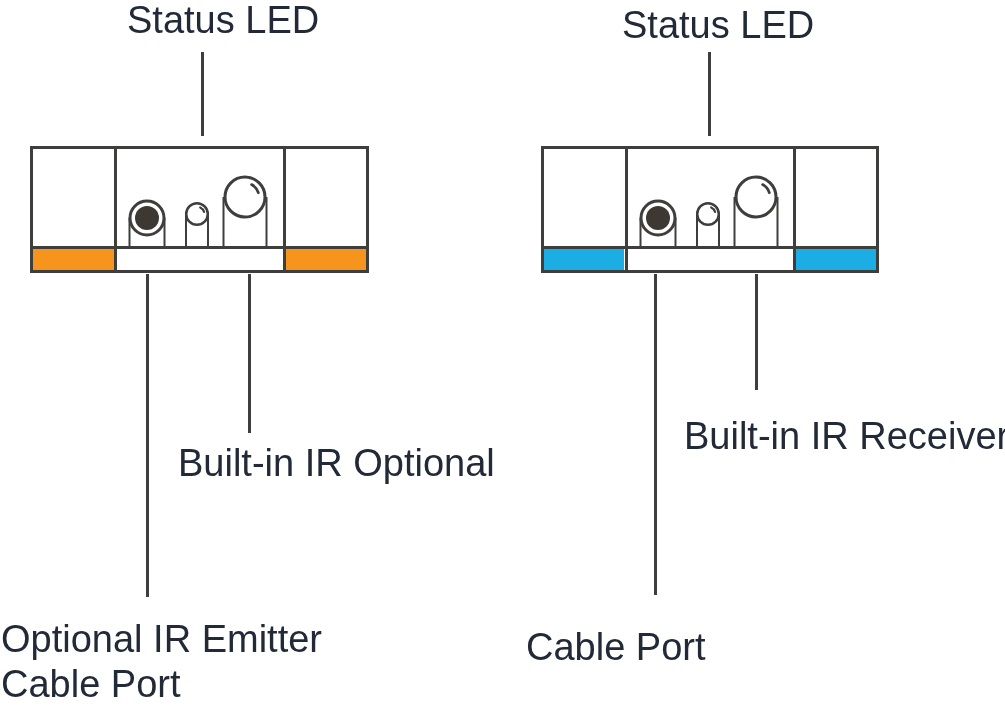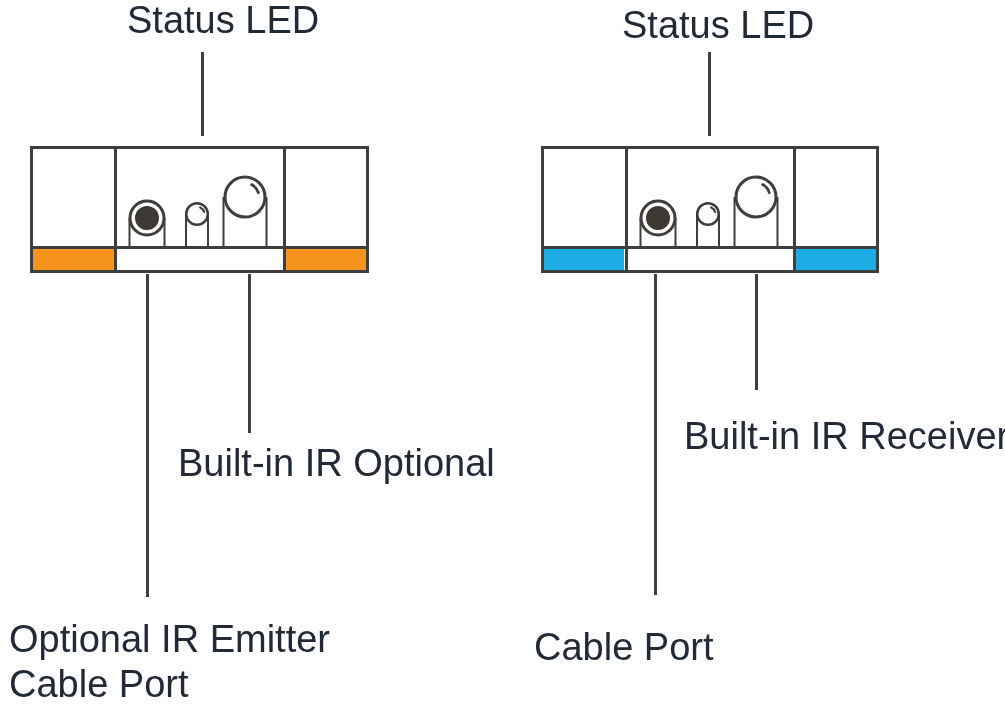--- a/index.html
+++ b/index.html
@@ -17,21 +17,21 @@
     color: var(--text, #222A37);
   }
   .label {
     position: absolute;
     font-size: 38px;
     line-height: 40px;
     font-weight: 400;
     white-space: nowrap;
     color: var(--text, #222A37);
   }
-  .label.two-line { line-height: 45px; white-space: normal; padding-left: 8px; }
+  .label.two-line { line-height: 45px; white-space: normal; }
   .label.two-line div { white-space: nowrap; }
   .leader {
     position: absolute;
     width: 3px;
     background: var(--line, #3E3E3D);
   }
   .device {
     position: absolute;
     width: 339px;
     height: 127px;

